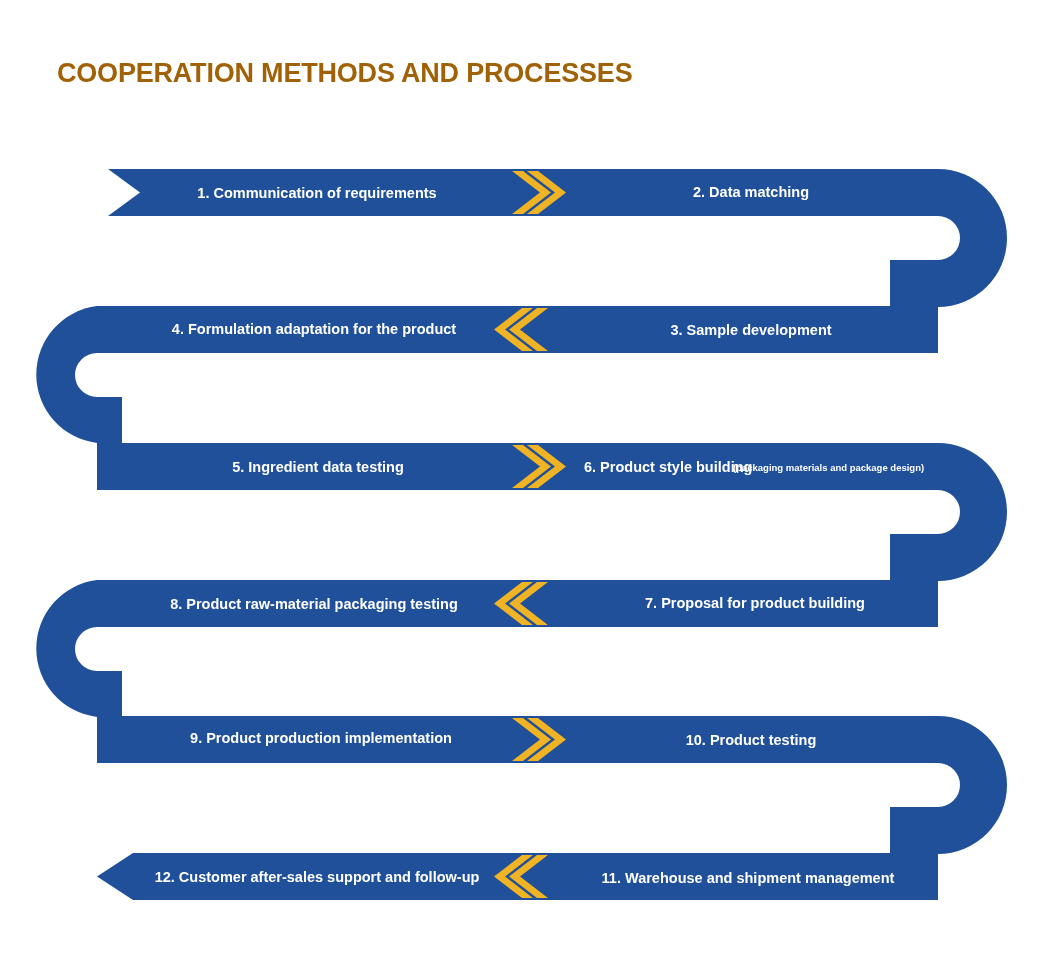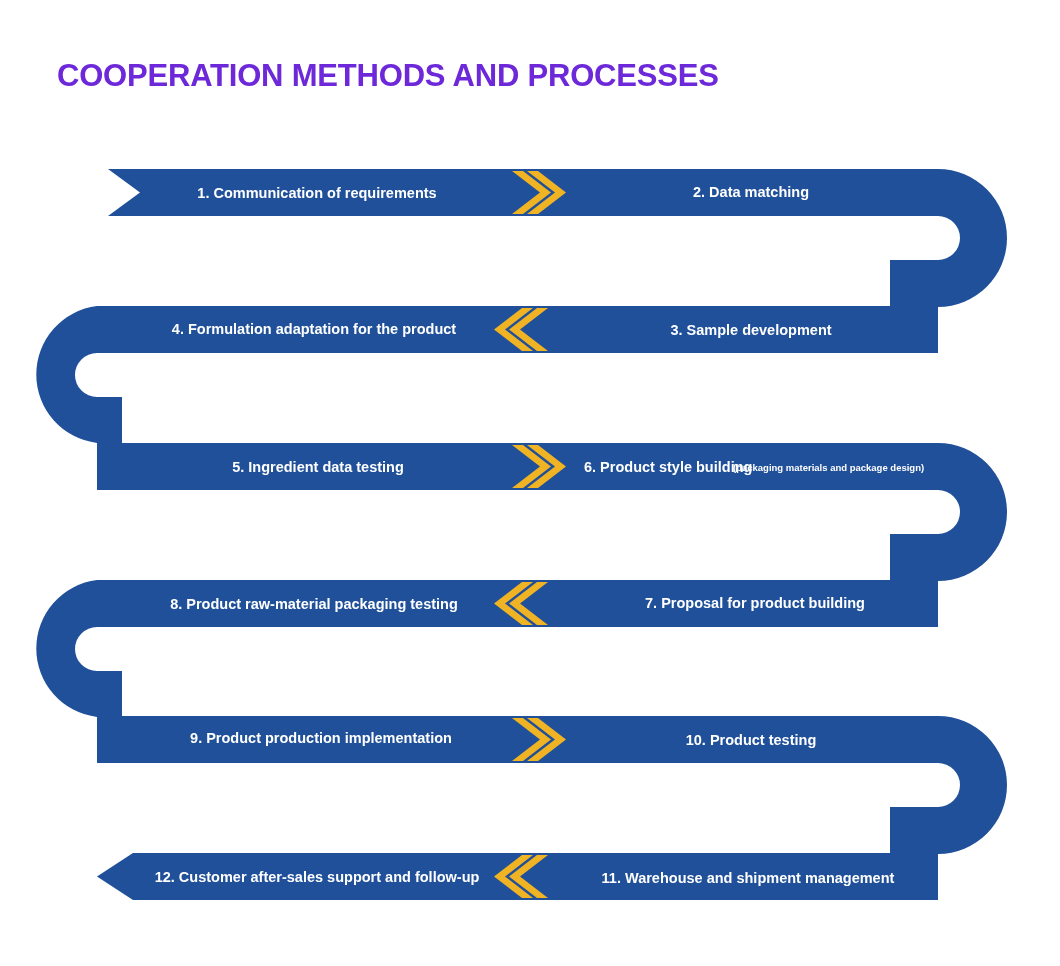--- a/index.html
+++ b/index.html
@@ -3,22 +3,22 @@
 <meta charset="utf-8">
 <style>
   html,body{margin:0;padding:0;}
   body{
     width:1060px;height:966px;background:#ffffff;
     font-family:"Liberation Sans","DejaVu Sans",sans-serif;
     overflow:hidden;position:relative;
   }
   #page-title{
     position:absolute;left:57px;top:58px;
-    font-size:31px;font-weight:bold;letter-spacing:-0.2px;
-    color:#6d28d9;white-space:nowrap;
+    font-size:27px;font-weight:bold;letter-spacing:-0.2px;
+    color:#a16207;white-space:nowrap;
   }
   #flow-wrap{position:absolute;left:0;top:0;width:846px;height:966px;}
   svg.flow{display:block;width:1060px;height:966px;}
   .step-label{
     fill:#ffffff;font-family:"Liberation Sans","DejaVu Sans",sans-serif;
     font-size:14.5px;font-weight:bold;
   }
   .step-note{
     fill:#ffffff;font-family:"Liberation Sans","DejaVu Sans",sans-serif;
     font-size:9.5px;font-weight:bold;

